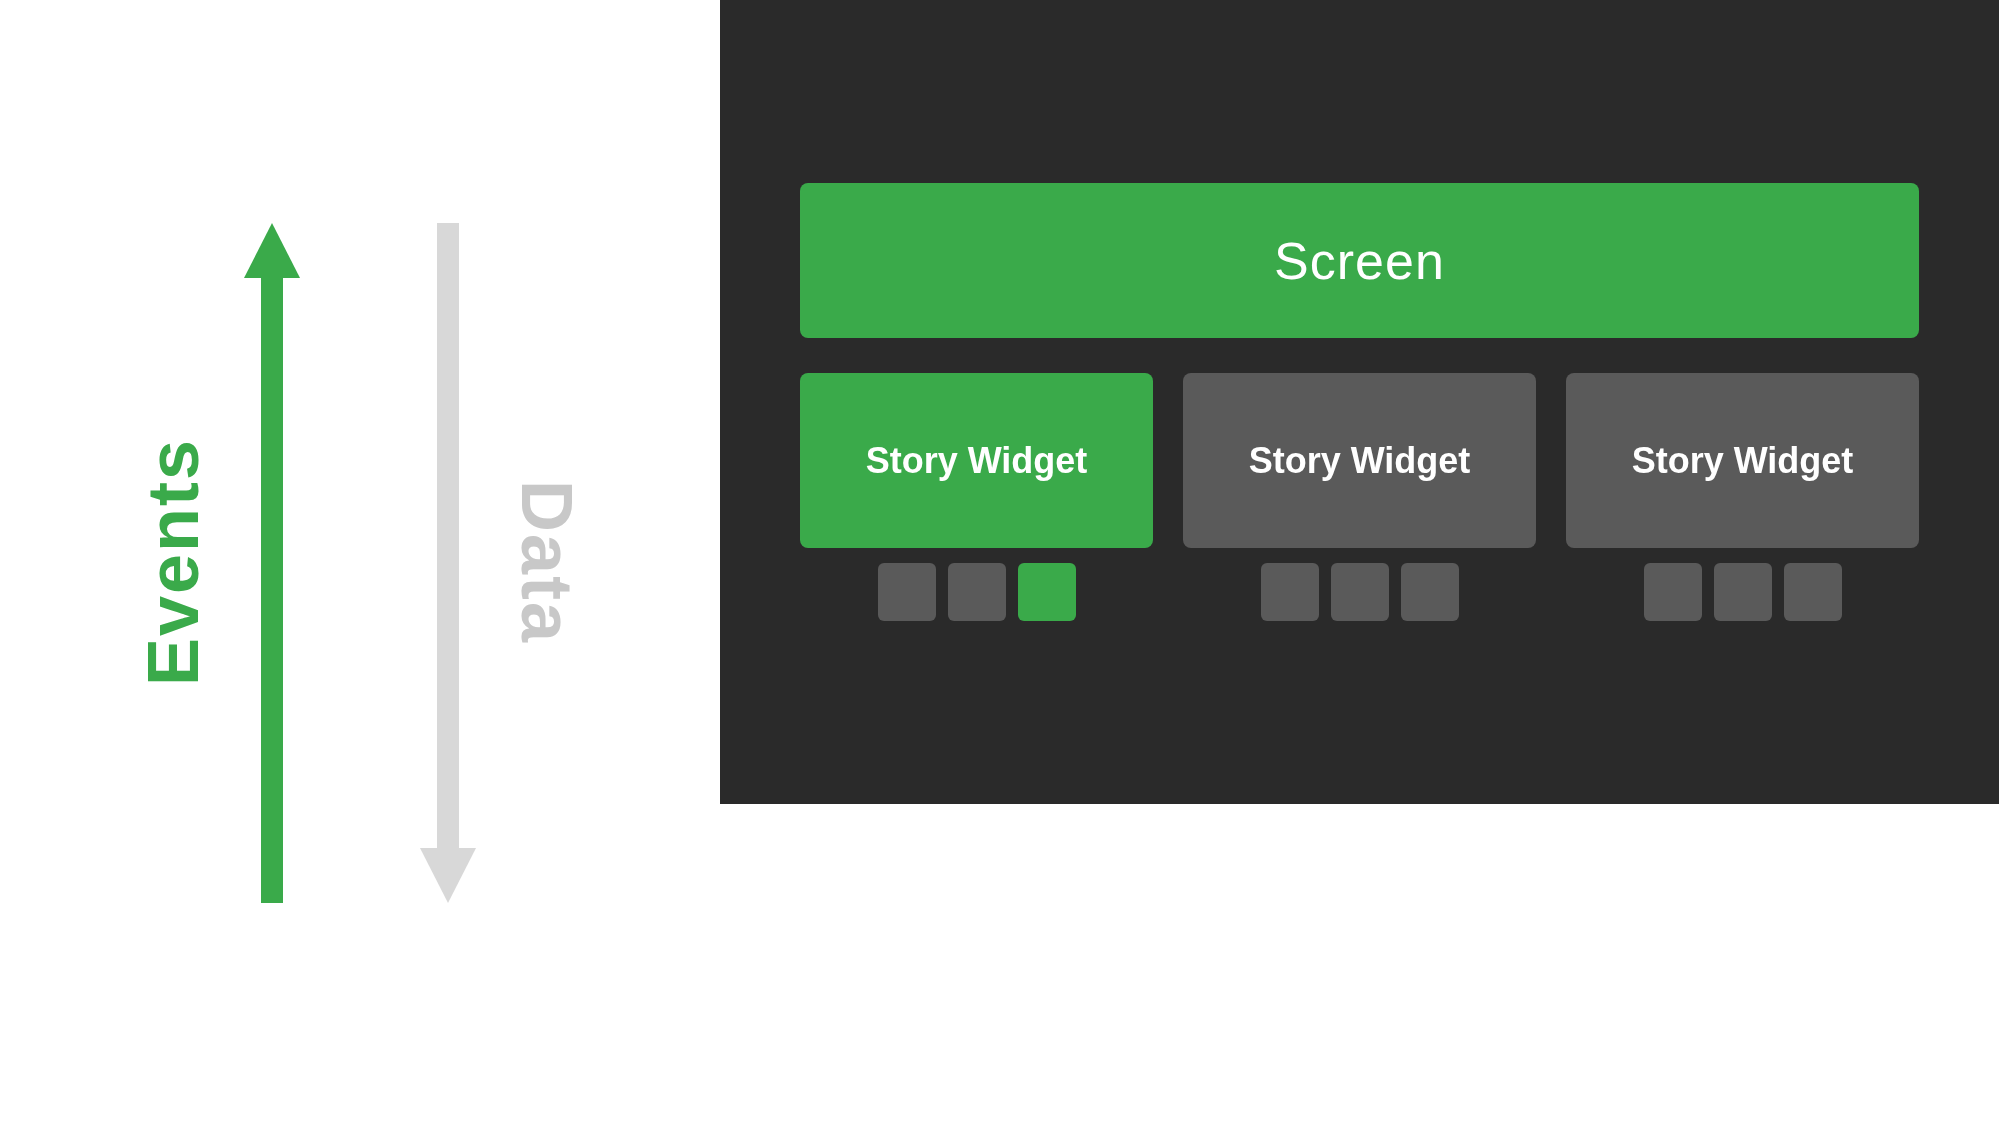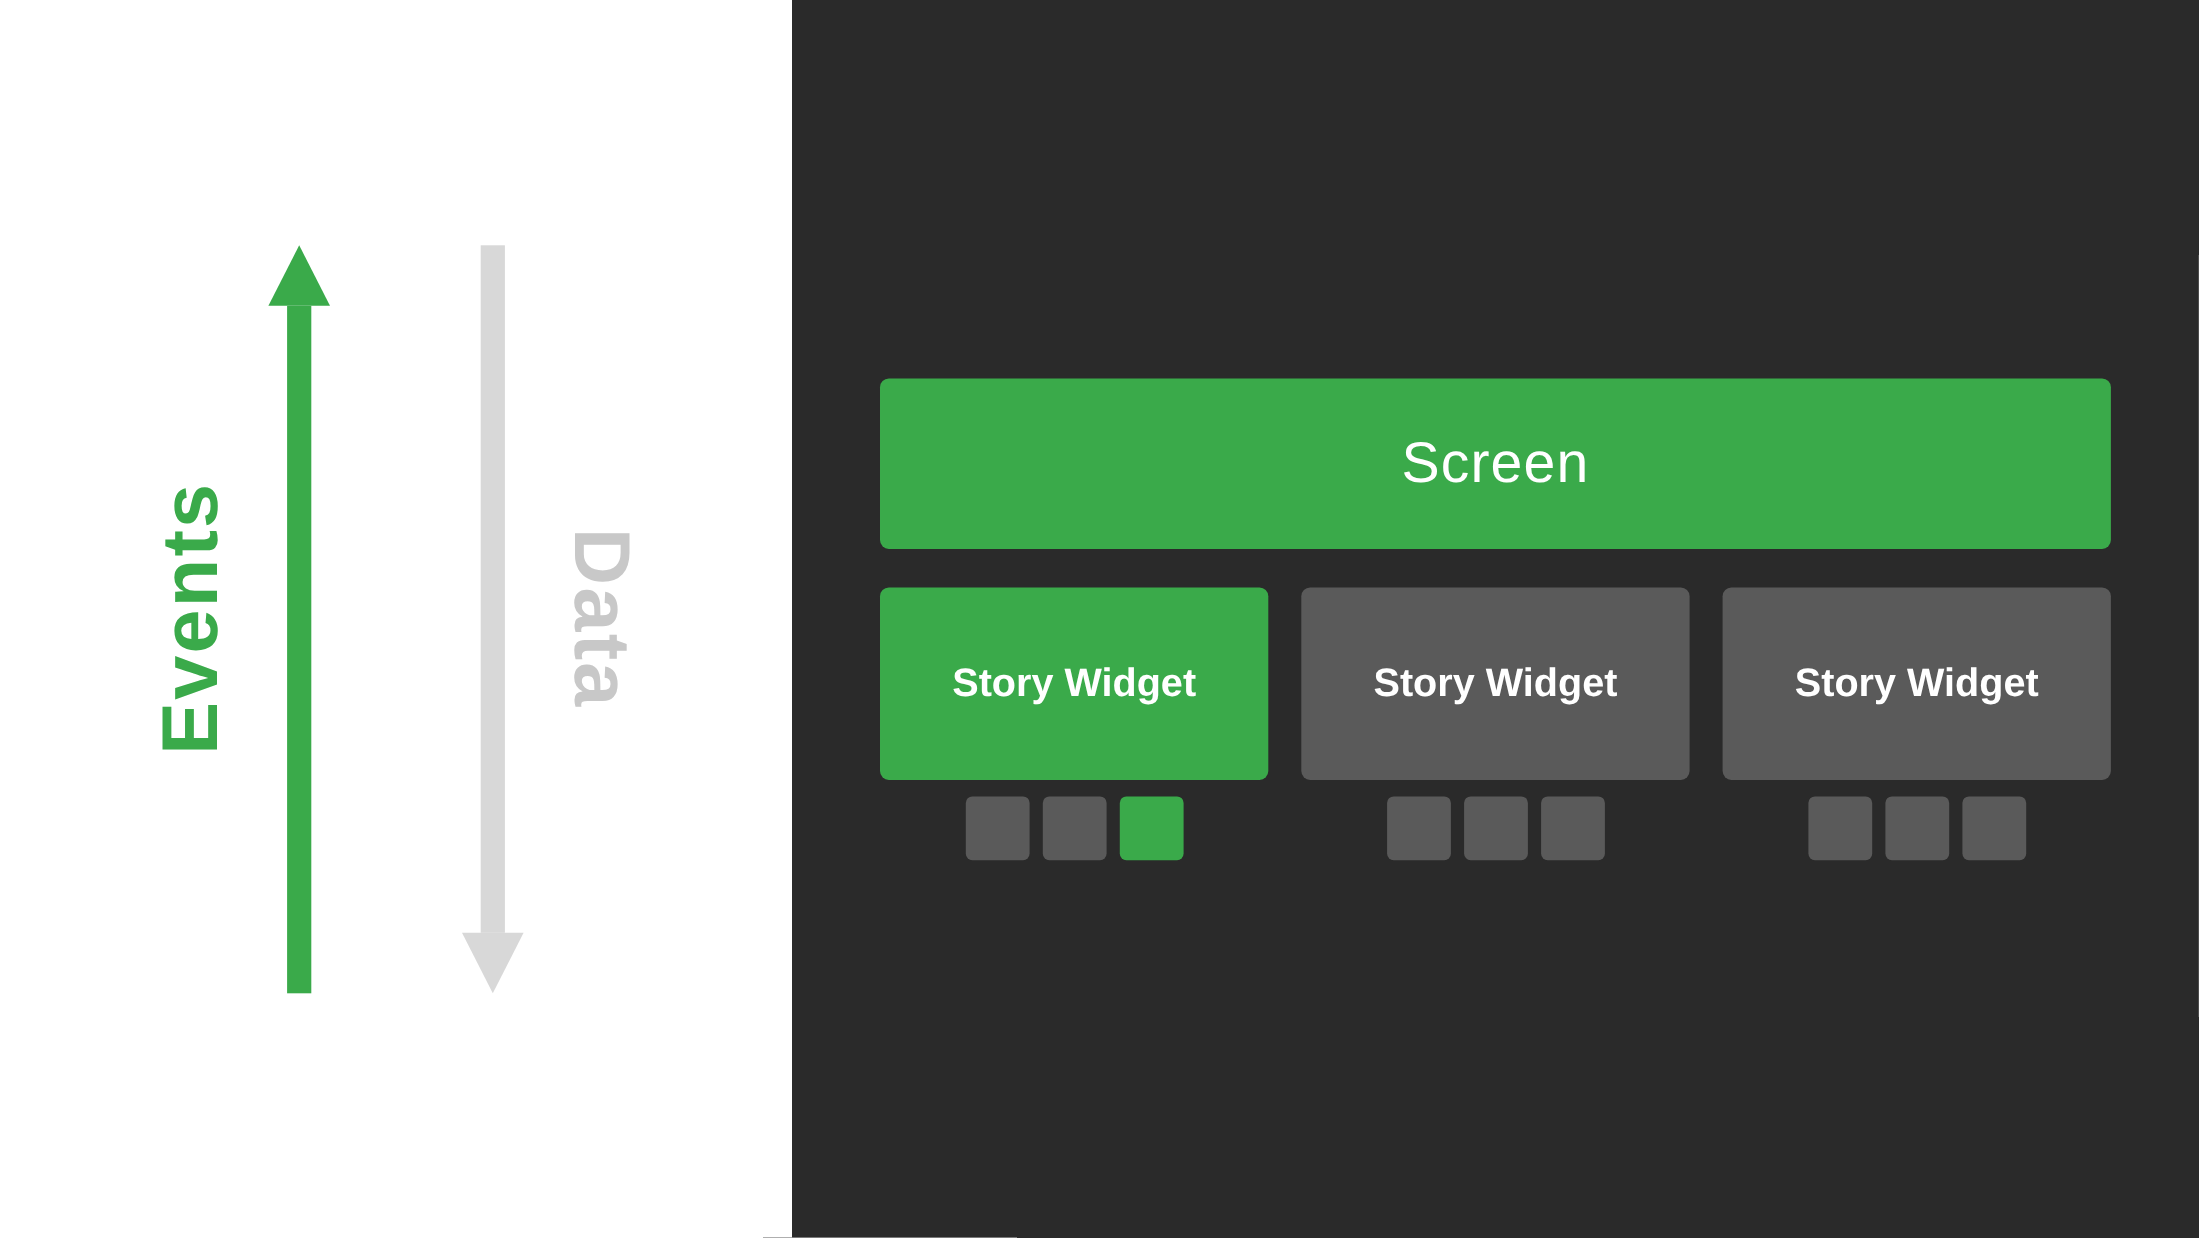--- a/index.html
+++ b/index.html
@@ -99,21 +99,21 @@
       width: 0;
       height: 0;
       border-left: 28px solid transparent;
       border-right: 28px solid transparent;
       border-top: 55px solid #d8d8d8;
     }
 
     
     .right-panel {
       width: 1279px;
-      height: 1125px;
+      height: 804px;
       background: #2a2a2a;
       display: flex;
       flex-direction: column;
       align-items: center;
       justify-content: center;
       gap: 35px;
       padding: 60px 80px;
     }
 
     

